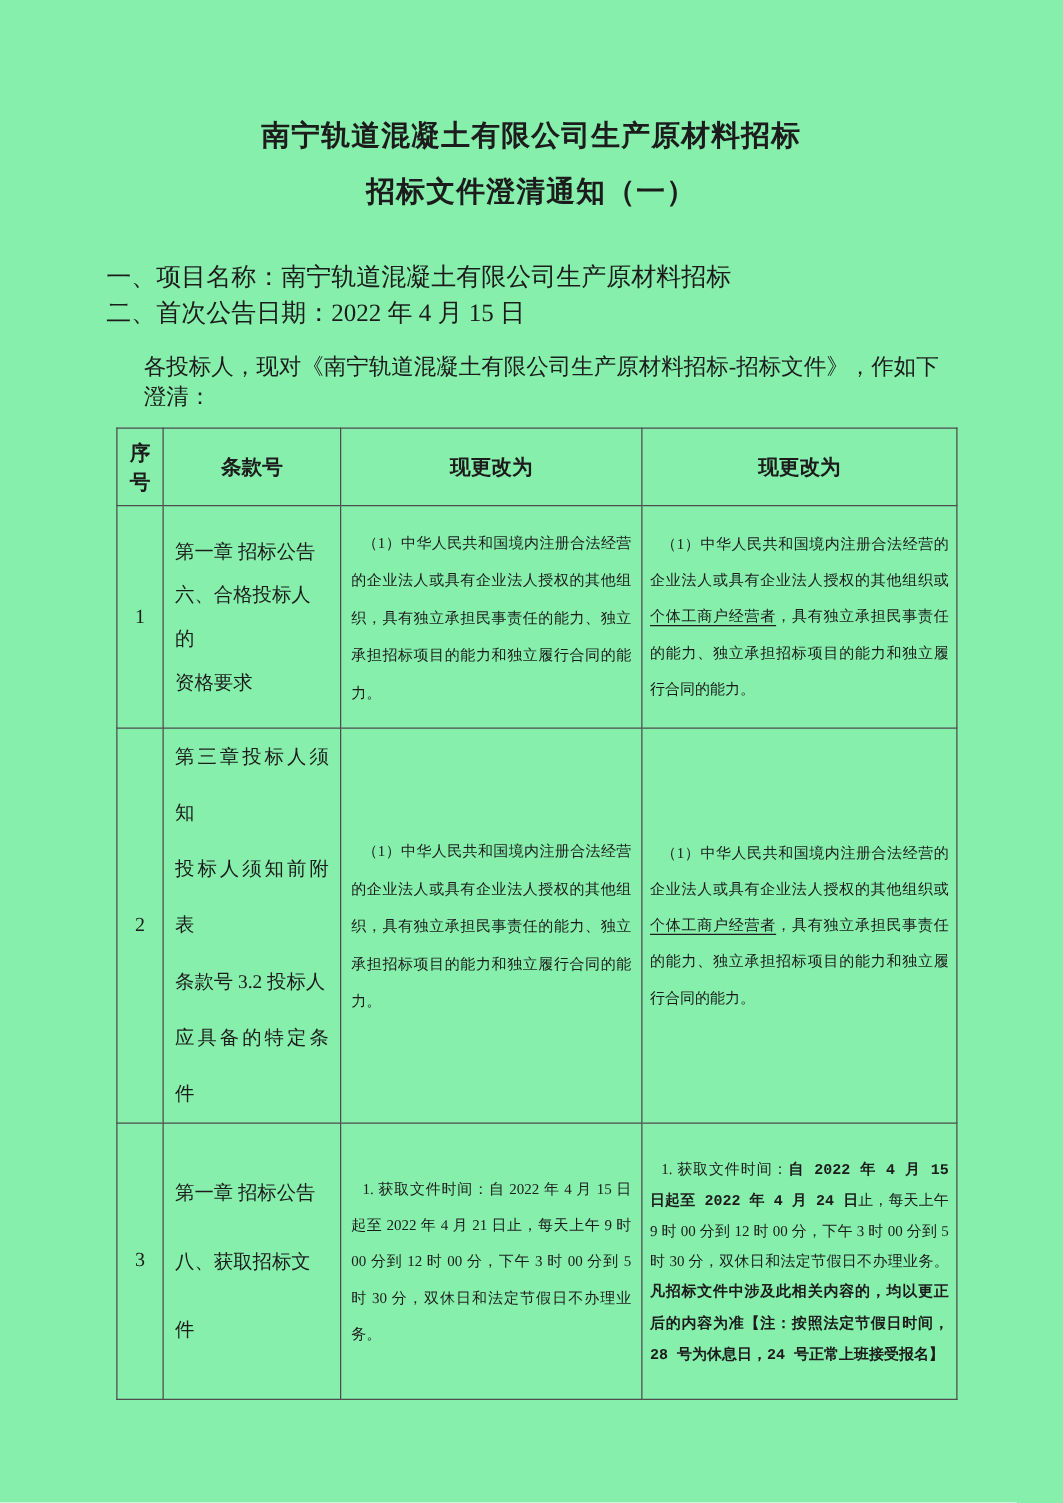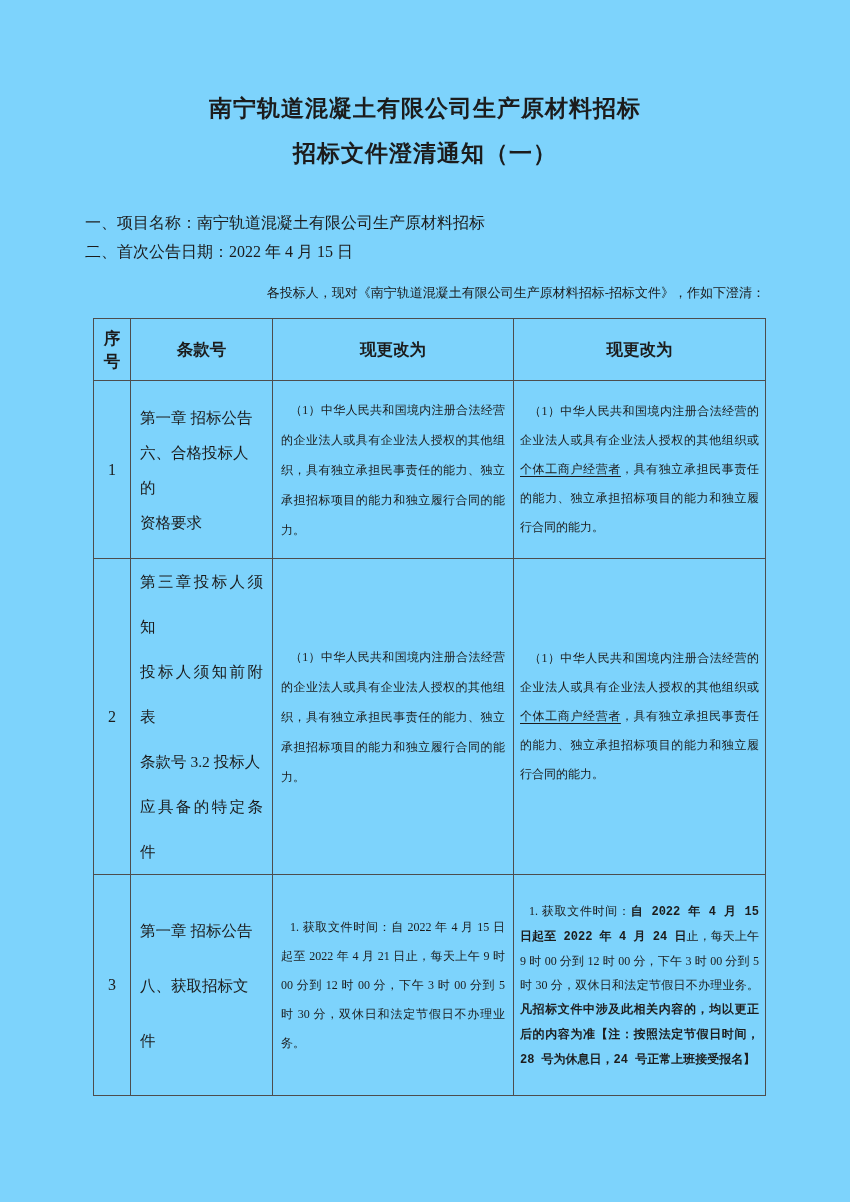--- a/index.html
+++ b/index.html
@@ -5,48 +5,47 @@
   * { margin:0; padding:0; box-sizing:border-box; }
   html,body { background:#ffffff; }
   body {
     width:850px; height:1202px;
     font-family:"Liberation Serif","DejaVu Serif",serif;
     color:#1c1c1c;
   }
   .page {
     position:relative;
     width:850px; height:1202px;
-    background:#7dd3fc;
+    background:#86efac;
     overflow:hidden;
   }
   .title-block {
     padding-top:86px;
     text-align:center;
   }
   .title-line {
     font-size:23px;
     font-weight:bold;
     line-height:45px;
     letter-spacing:1px;
   }
   .items {
     margin:32px 0 0 85px;
-    font-size:16px;
+    font-size:20px;
   }
   .item-line {
     line-height:29px;
     white-space:pre-wrap;
   }
   .intro {
     margin:15px 85px 0 85px;
     padding-left:30px;
-    font-size:13px;
+    font-size:18px;
     line-height:24px;
     white-space:pre-wrap;
-    text-align:right;
   }
   table.clarify-table {
     margin:13px 0 0 93px;
     width:672px;
     border-collapse:collapse;
     table-layout:fixed;
   }
   .clarify-table th, .clarify-table td {
     border:1px solid #4d4d4d;
     vertical-align:middle;

